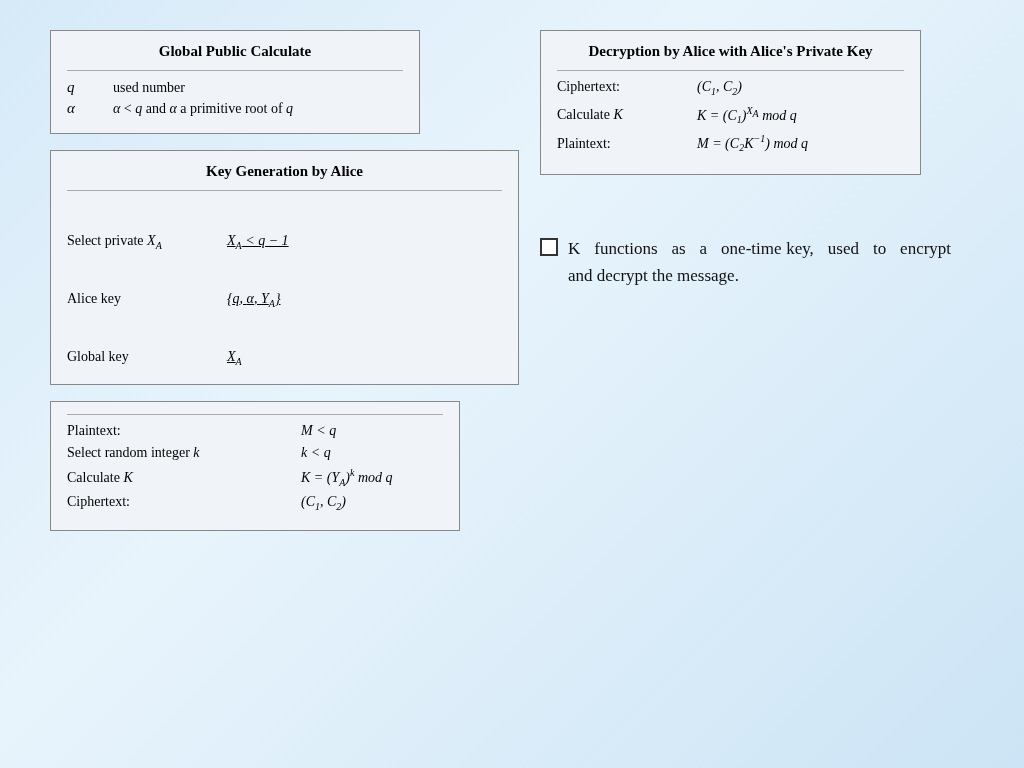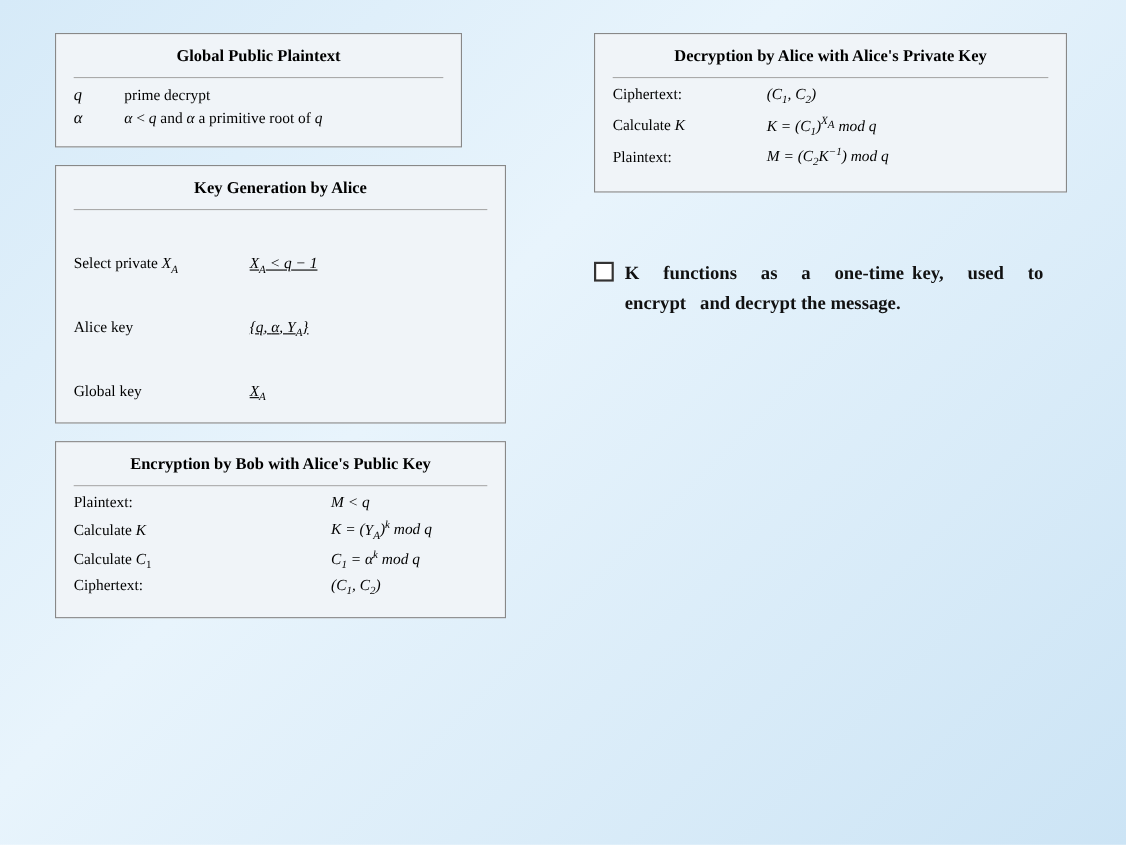--- a/index.html
+++ b/index.html
@@ -77,21 +77,21 @@
       font-style: italic;
       font-size: 15px;
     }
 
     .global-row .desc {
       font-size: 14px;
     }
 
     
     .keygen-box {
-      width: 410px;
+      width: 469px;
     }
 
     .keygen-row {
       display: flex;
       align-items: baseline;
       margin-bottom: 6px;
       gap: 0;
     }
 
     .keygen-row .label {
@@ -123,21 +123,21 @@
     }
 
     .encrypt-row .value {
       font-size: 14px;
       font-style: italic;
       margin-left: 44px;
     }
 
     
     .decrypt-box {
-      width: 430px;
+      width: 381px;
     }
 
     .decrypt-row {
       display: flex;
       align-items: baseline;
       margin-bottom: 8px;
     }
 
     .decrypt-row .label {
       width: 140px;
@@ -165,43 +165,42 @@
       background: white;
       flex-shrink: 0;
       margin-top: 3px;
     }
 
     .bullet-text {
       font-size: 17px;
       line-height: 1.6;
       text-align: justify;
       color: #111;
-      font-weight: bold;
     }
 
     
     sup { font-size: 10px; vertical-align: super; }
     sub { font-size: 10px; vertical-align: sub; }
     .math { font-style: italic; }
 
     .non-italic { font-style: normal; }
   </style>
 </head>
 <body>
 
 <div class="main-container">
 
   <div class="left-column">
 
     <div class="box global-box">
-      <div class="box-title">Global Public Plaintext</div>
+      <div class="box-title">Global Public Calculate</div>
       <hr class="box-divider">
       <div class="global-row">
         <span class="sym math">q</span>
-        <span class="desc">prime decrypt</span>
+        <span class="desc">used number</span>
       </div>
       <div class="global-row">
         <span class="sym math">α</span>
         <span class="desc"><span class="math">α</span> &lt; <span class="math">q</span> and <span class="math">α</span> a primitive root of <span class="math">q</span></span>
       </div>
     </div>
 
     <div class="box keygen-box">
       <div class="box-title">Key Generation by Alice</div>
       <hr class="box-divider">
@@ -217,38 +216,37 @@
         <span class="value non-italic">{<span class="math">q</span>, <span class="math">α</span>, <span class="math">Y<sub>A</sub></span>}</span>
       </div>
 
       <div class="keygen-row">
         <span class="label">Global key</span>
         <span class="value"><span class="math">X<sub>A</sub></span></span>
       </div>
     </div>
 
     <div class="box encrypt-box">
-      <div class="box-title">Encryption by Bob with Alice's Public Key</div>
       <hr class="box-divider">
 
       <div class="encrypt-row">
         <span class="label">Plaintext:</span>
         <span class="value"><span class="math">M</span> &lt; <span class="math">q</span></span>
       </div>
 
+      <div class="encrypt-row">
+        <span class="label">Select random integer <span class="math">k</span></span>
+        <span class="value"><span class="math">k</span> &lt; <span class="math">q</span></span>
+      </div>
 
       <div class="encrypt-row">
         <span class="label">Calculate <span class="math">K</span></span>
         <span class="value"><span class="math">K</span> = (<span class="math">Y<sub>A</sub></span>)<sup><span class="math">k</span></sup> mod <span class="math">q</span></span>
       </div>
 
-      <div class="encrypt-row">
-        <span class="label">Calculate <span class="math">C</span><sub>1</sub></span>
-        <span class="value"><span class="math">C</span><sub>1</sub> = <span class="math">α<sup>k</sup></span> mod <span class="math">q</span></span>
-      </div>
 
 
       <div class="encrypt-row">
         <span class="label">Ciphertext:</span>
         <span class="value">(<span class="math">C</span><sub>1</sub>, <span class="math">C</span><sub>2</sub>)</span>
       </div>
     </div>
 
   </div>
 

